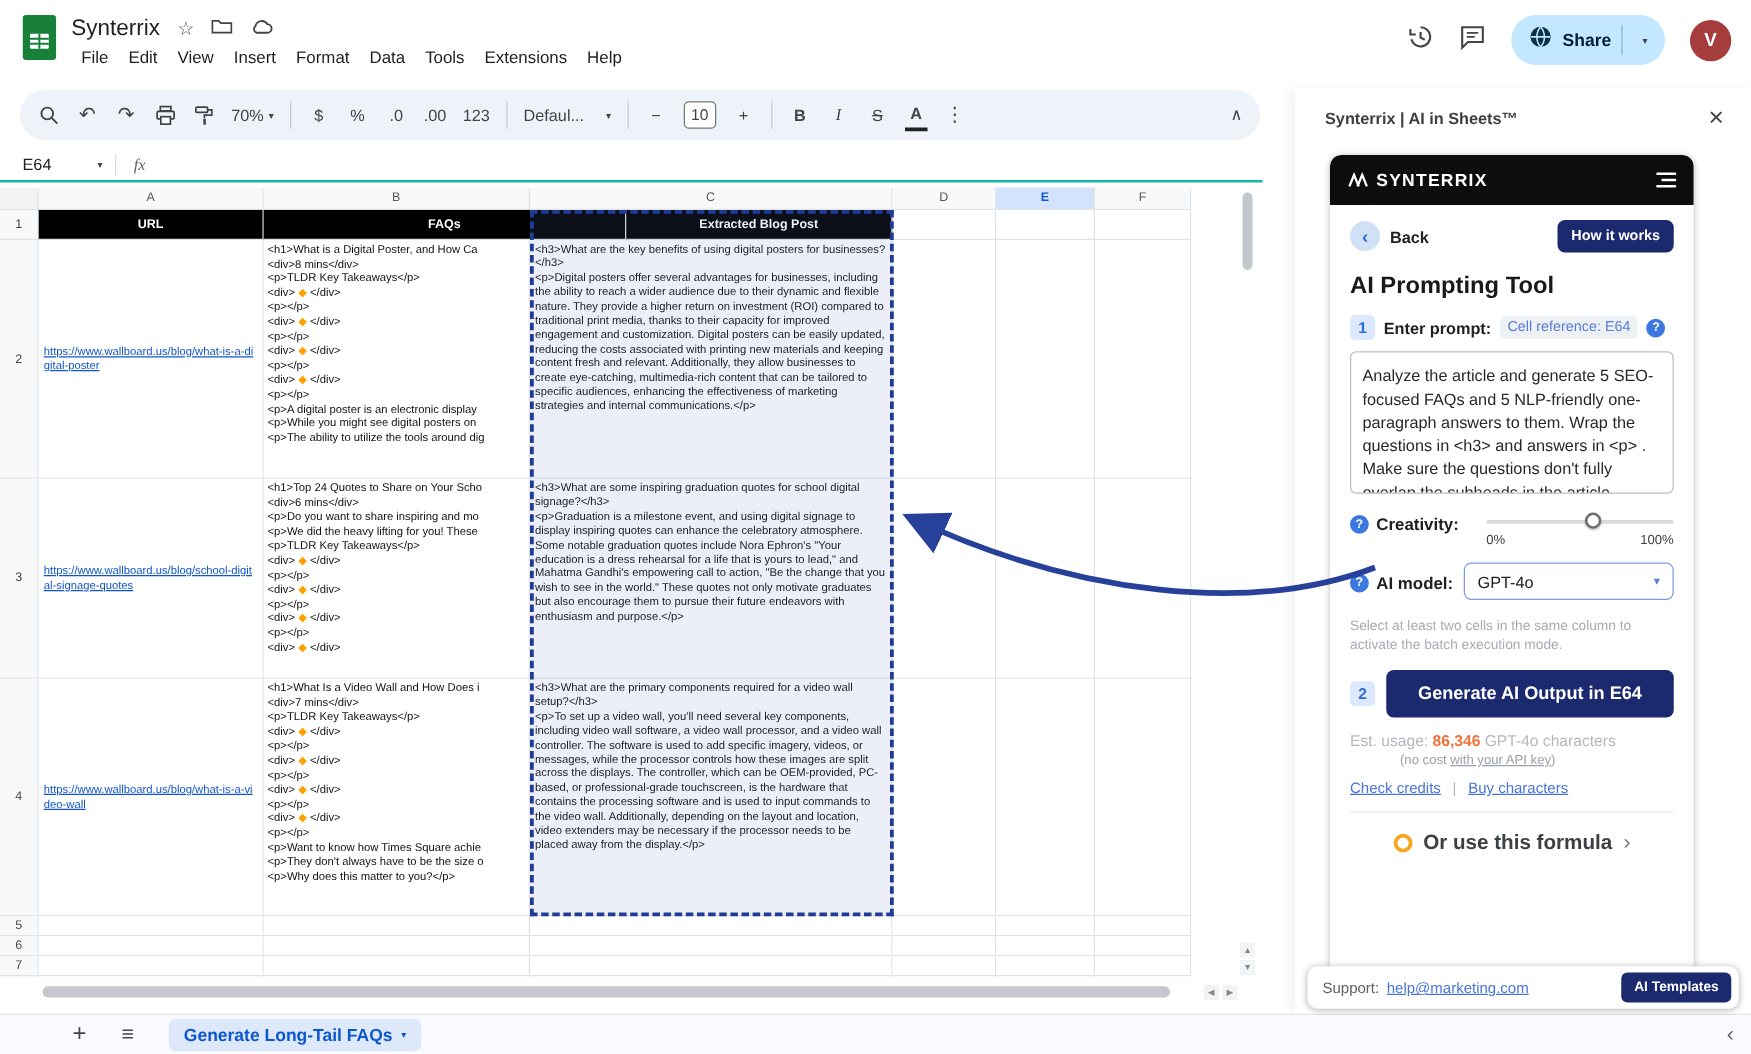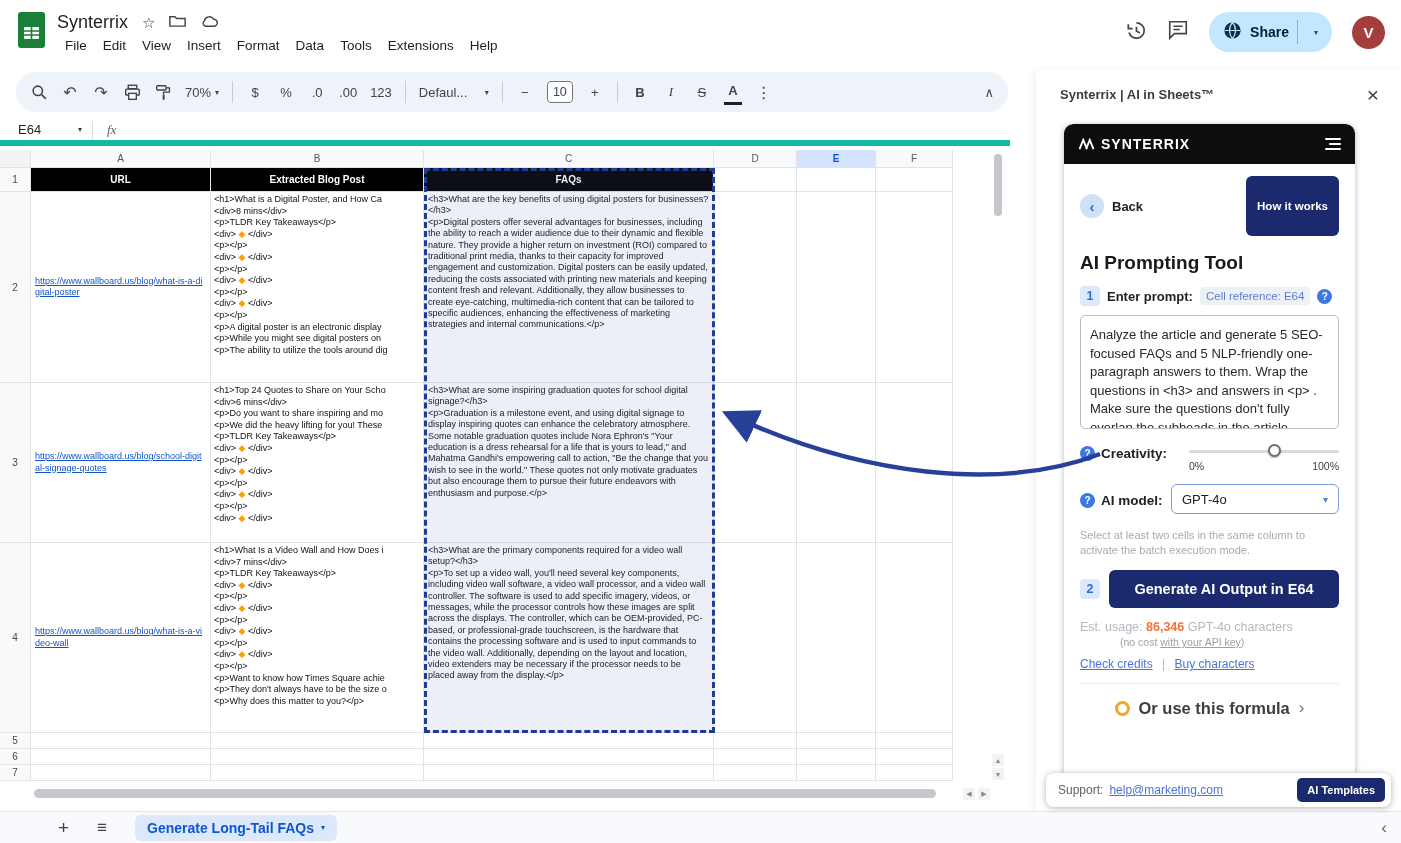--- a/index.html
+++ b/index.html
@@ -33,21 +33,21 @@
   .caret { font-size:8px; color:#444; }
   .fontname { width:62px; overflow:hidden; white-space:nowrap; }
   .sizebox { width:26px; height:22px; border:1px solid #747775; border-radius:4px; background:#fff; display:flex; align-items:center; justify-content:center; font-size:12.5px; cursor:text; }
   .bold-b { font-weight:800; }
   .italic-i { font-style:italic; font-family:"Liberation Serif",serif; }
   .strike-s { text-decoration:line-through; }
   .acolor { border-bottom:3px solid #202124; line-height:14px; font-weight:600; }
   .tb-collapse { margin-left:auto; font-size:13px; color:#444; cursor:pointer; }
 
   
-  .fbar { position:absolute; top:119px; left:0; width:1010px; height:27px; display:flex; align-items:center; border-bottom:6px solid #14b8a6; }
+  .fbar { position:absolute; top:119px; left:0; width:1010px; height:27px; display:flex; align-items:center; border-bottom:2px solid #14b8a6; }
   .namebox { width:92px; display:flex; align-items:center; justify-content:space-between; padding:0 10px 0 18px; font-size:13px; color:#222; cursor:pointer; }
   .fbar-sep { width:1px; height:18px; background:#dadce0; margin-right:14px; }
   .fx { font-style:italic; color:#5f6368; font-size:13px; font-family:"Liberation Serif",serif; }
 
   
   .sheet { position:absolute; top:150px; left:0; width:1012px; height:662px; background:#fff; }
   .grid { position:absolute; top:0; left:0; }
   .g-row { display:flex; }
   .cell { border-right:1px solid #e2e3e3; border-bottom:1px solid #e2e3e3; overflow:hidden; background:#fff; }
   .rh { width:31px; background:#f8f9fa; display:flex; align-items:center; justify-content:center; font-size:10px; color:#43474b; }
@@ -84,21 +84,21 @@
   .card-head { height:40px; background:#0d0d0d; border-radius:9px 9px 0 0; display:flex; align-items:center; justify-content:space-between; padding:0 14px; }
   .brand { display:flex; align-items:center; gap:6px; color:#fff; font-weight:800; font-size:14px; letter-spacing:1px; }
   .burger { display:flex; flex-direction:column; gap:3px; cursor:pointer; align-items:flex-end; }
   .burger i { display:block; height:2px; background:#fff; border-radius:1px; }
   .burger i:nth-child(1){ width:16px; } .burger i:nth-child(2){ width:12px; } .burger i:nth-child(3){ width:16px; }
   .card-body { padding:12px 16px 0 16px; }
   .back-row { display:flex; align-items:center; justify-content:space-between; }
   .back-group { display:flex; align-items:center; gap:8px; cursor:pointer; }
   .back-circle { width:24px; height:24px; border-radius:50%; background:#cfe0f7; color:#2f6cd8; display:flex; align-items:center; justify-content:center; font-size:15px; font-weight:700; }
   .back-label { font-size:13px; font-weight:700; color:#202124; }
-  .navy-pill { background:#1b2a6e; color:#fff; border:none; border-radius:6px; font-size:11.5px; font-weight:700; padding:24px 11px; cursor:pointer; font-family:inherit; }
+  .navy-pill { background:#1b2a6e; color:#fff; border:none; border-radius:6px; font-size:11.5px; font-weight:700; padding:7px 11px; cursor:pointer; font-family:inherit; }
   .tool-title { font-size:19px; font-weight:700; color:#17191c; margin:16px 0 12px; }
   .step-row { display:flex; align-items:center; gap:7px; }
   .badge { width:20px; height:20px; border-radius:4px; background:#dce8fb; color:#2f6cd8; font-weight:700; font-size:12.5px; display:flex; align-items:center; justify-content:center; flex:none; }
   .step-label { font-size:13px; font-weight:700; color:#202124; }
   .chip { background:#eef1f4; border-radius:4px; padding:3px 6px; font-size:11.5px; color:#5b7bd5; }
   .qmark { width:15px; height:15px; border-radius:50%; background:#3c78e0; color:#fff; font-size:10px; font-weight:700; display:inline-flex; align-items:center; justify-content:center; flex:none; cursor:pointer; }
   .prompt-box { margin-top:9px; height:114px; border:1px solid #b9bdc4; border-radius:5px; padding:10px 9px; font-size:13px; line-height:18.5px; color:#26282b; overflow:hidden; cursor:text; }
   .prompt-box .ref { color:#f0a037; font-weight:700; }
   .ctrl-row { display:flex; align-items:flex-start; justify-content:space-between; margin-top:15px; }
   .ctrl-lbl { display:flex; align-items:center; gap:6px; font-size:13.5px; font-weight:700; color:#202124; padding-top:2px; }
@@ -281,22 +281,22 @@
         <div class="cell c-c">C</div>
         <div class="cell c-d">D</div>
         <div class="cell c-e active-col">E</div>
         <div class="cell c-f">F</div>
         <div class="c-fill"></div>
       </div>
 
       <div class="g-row" style="height:24px">
         <div class="cell rh">1</div>
         <div class="cell c-a hd-black">URL</div>
+        <div class="cell c-c hd-black">FAQs</div>
         <div class="cell c-b hd-black">Extracted Blog Post</div>
-        <div class="cell c-c hd-black">FAQs</div>
         <div class="cell c-d"></div>
         <div class="cell c-e"></div>
         <div class="cell c-f"></div>
         <div class="c-fill"></div>
       </div>
 
       <div class="g-row" style="height:191px">
         <div class="cell rh">2</div>
         <div class="cell c-a cell-url">
             <span class="link">https://www.wallboard.us/blog/what-is-a-digital-poster</span>

